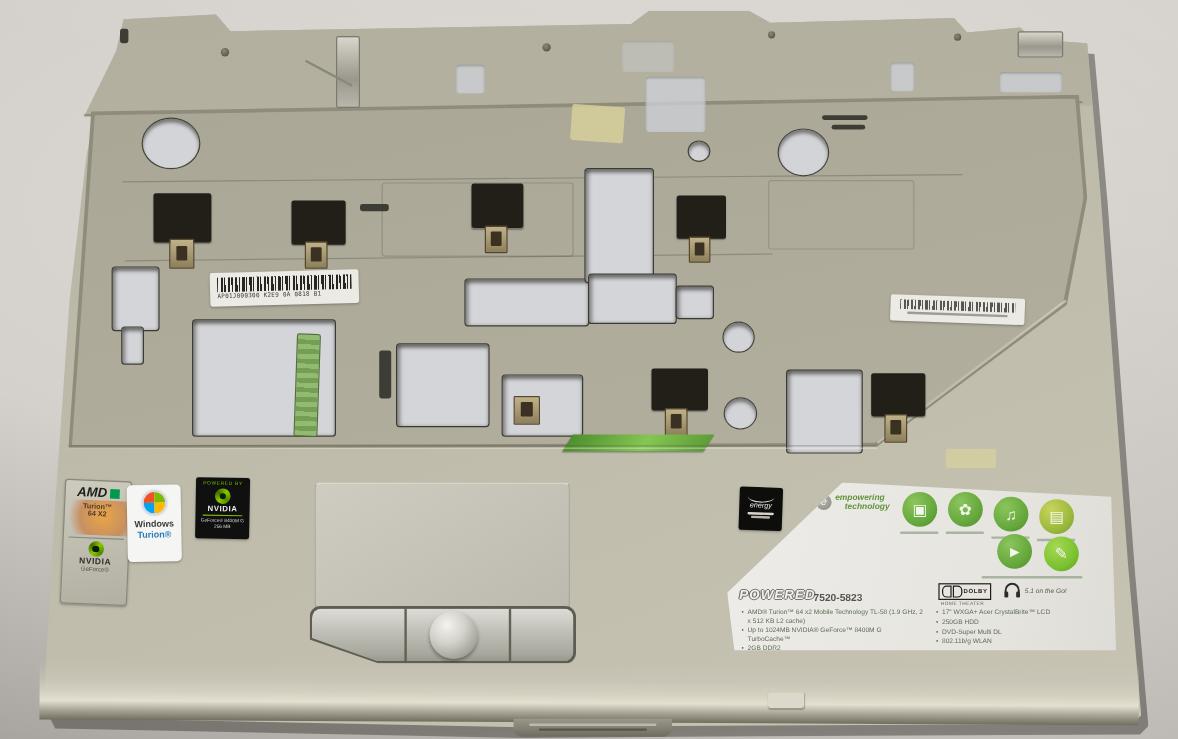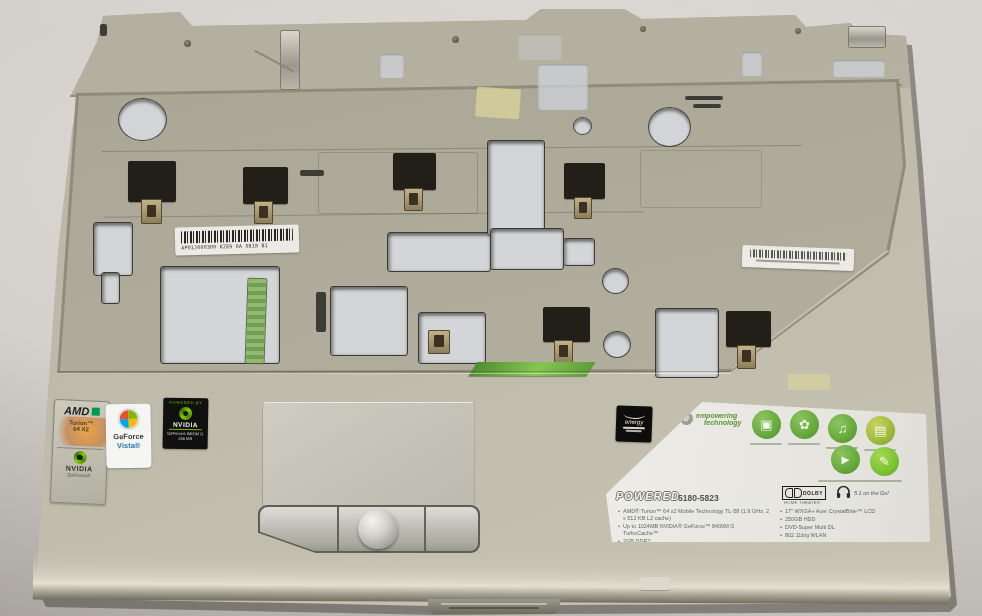--- a/index.html
+++ b/index.html
@@ -209,22 +209,22 @@
     </div>
   </div>
 
   <div class="abs vista" style="left:106px;top:404px;width:45px;height:64px;transform:rotate(-1deg);">
     <div class="orb" style="margin:5px auto 3px;">
       <span style="background:#f25022;"></span>
         <span style="background:#7fba00;"></span>
       <span style="background:#00a4ef;"></span>
         <span style="background:#ffb900;"></span>
     </div>
-    <div style="font-size:7.5px;color:#3b3b3b;font-weight:bold;">GeForce</div>
-    <div style="font-size:7.5px;color:#2a7ab8;font-weight:bold;">Vista®</div>
+    <div style="font-size:7.5px;color:#3b3b3b;font-weight:bold;">Windows</div>
+    <div style="font-size:7.5px;color:#2a7ab8;font-weight:bold;">Turion®</div>
   </div>
 
   <div class="abs nvsticker" style="left:163px;top:398px;width:45px;height:51px;transform:rotate(1deg);">
     <div style="font-size:4px;color:#76b900;letter-spacing:.6px;padding-top:2px;">POWERED BY</div>
     <div class="nveye" style="margin:2px auto 1px;"></div>
     <div style="font-size:6.5px;font-weight:bold;color:#ececec;letter-spacing:.5px;">NVIDIA</div>
     <div style="height:1px;background:#76b900;margin:1px 6px;"></div>
     <div style="font-size:4px;color:#d8d8d8;">GeForce® 8400M G</div>
     <div style="font-size:4px;color:#d8d8d8;">256 MB</div>
   </div>
@@ -264,21 +264,21 @@
 
     <div class="abs greenic" style="left:227px;top:53px;width:29px;height:29px;">
         <span>►</span>
       </div>
     <div class="abs greenic" style="left:266px;top:55px;width:29px;height:29px;background:radial-gradient(circle at 35% 30%, #a5d853 0%, #7cc232 60%, #5da21f 100%);">
         <span>✎</span>
       </div>
     <div class="abs capbar" style="left:214px;top:88px;width:84px;"></div>
 
     <div class="abs aspire" style="left:12px;top:98px;">POWERED</div>
-    <div class="abs modelnum" style="left:74px;top:101px;">5180-5823</div>
+    <div class="abs modelnum" style="left:74px;top:101px;">7520-5823</div>
 
     <div class="abs dolbybox" style="left:178px;top:94px;">
       <span class="dd flip"></span>
       <span class="dd"></span>
       <span class="dolbyword">DOLBY</span>
     </div>
     <div class="abs tinytext" style="left:180px;top:108px;letter-spacing:.4px;">HOME THEATER</div>
     <svg class="abs" style="left:232px;top:93px;" width="15" height="14" viewBox="0 0 15 14">
       <path d="M2 9 V7 a5.5 5.5 0 0 1 11 0 V9" fill="none" stroke="#2c2c28" stroke-width="1.6"></path>
       <rect x="1" y="8" width="3.2" height="5" rx="1.2" fill="#2c2c28"></rect>

